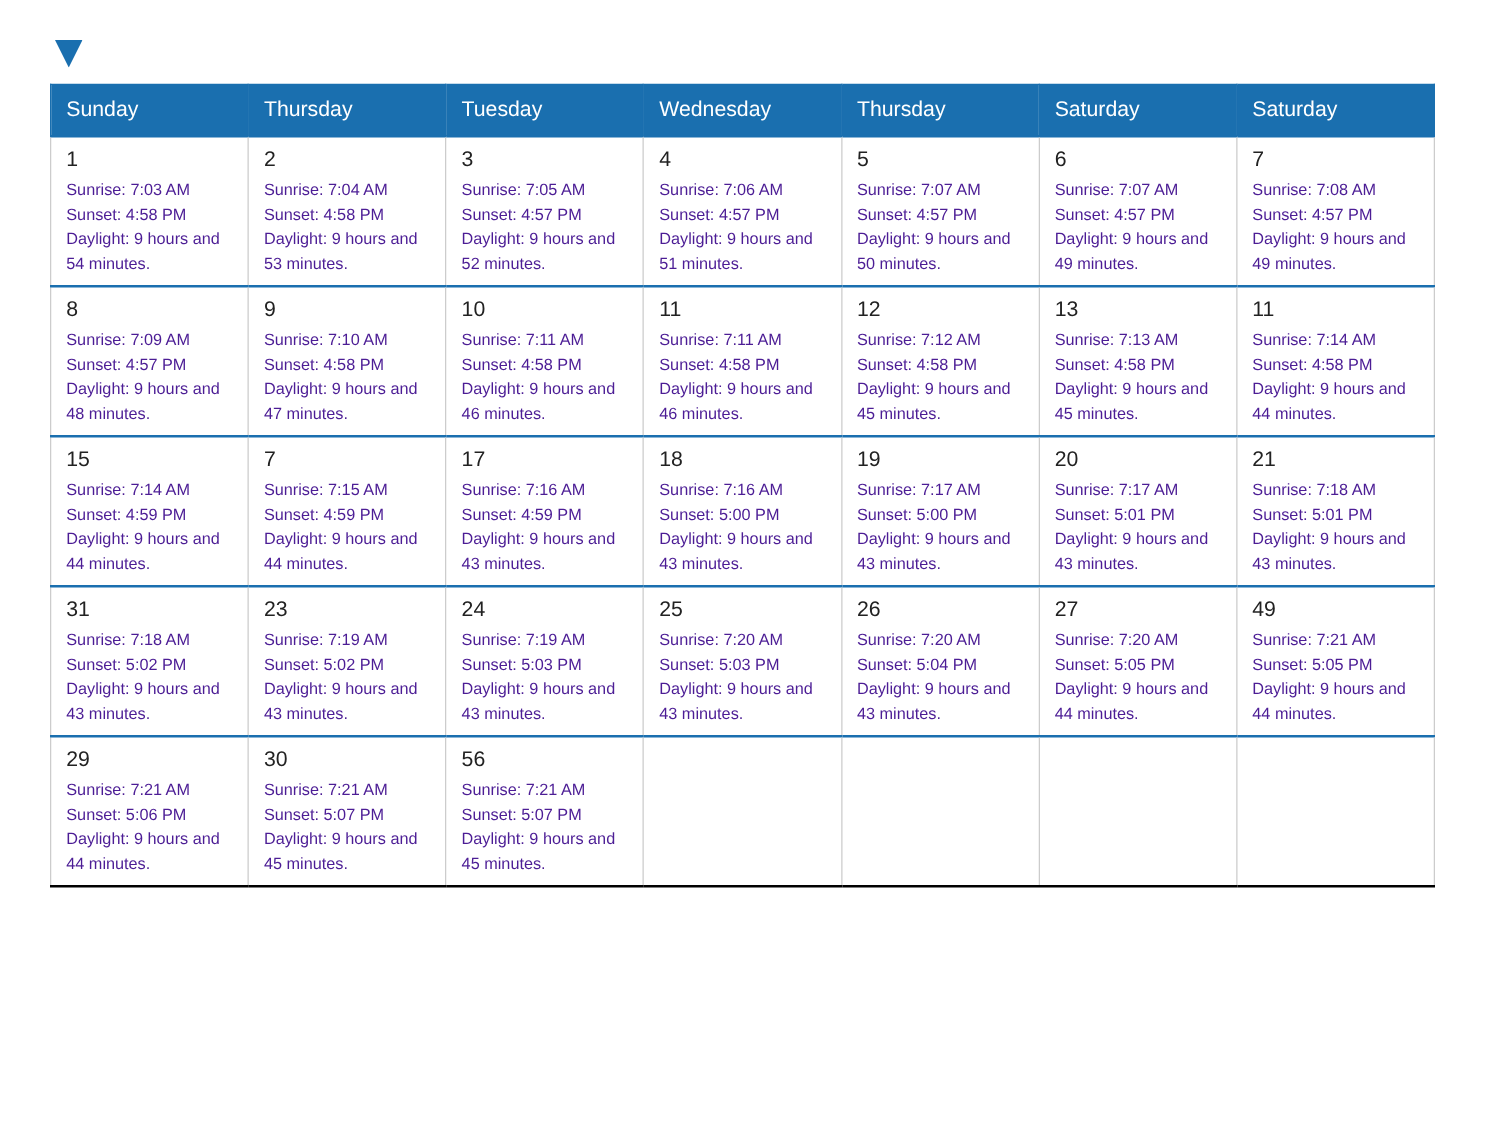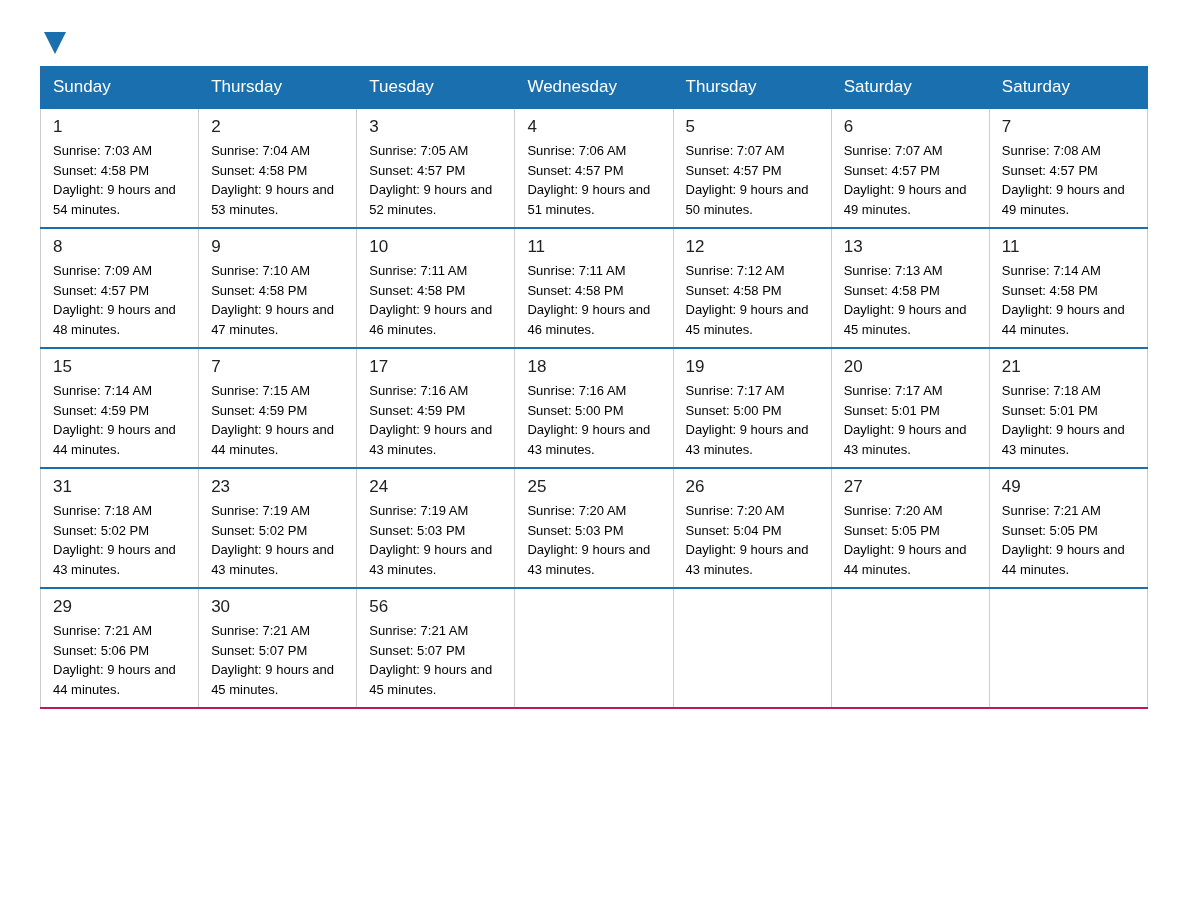--- a/index.html
+++ b/index.html
@@ -70,24 +70,24 @@
     .calendar tbody tr td .day-num {
       font-size: 17px;
       font-weight: normal;
       color: #222;
       display: block;
       margin-bottom: 4px;
     }
     .calendar tbody tr td .day-info {
       font-size: 13px;
       line-height: 1.5;
-      color: #000000;
+      color: #4c1d95;
     }
     .calendar tbody tr:last-child td {
-      border-bottom: 2px solid #be185d;
+      border-bottom: 2px solid #000000;
     }
     .calendar tbody tr td:first-child {
       border-left: 1px solid #ccc;
     }
     
     .calendar tbody tr td {
       border-top: 2px solid #1a6faf;
       border-bottom: 1px solid #ddd;
     }
     .empty-cell {

